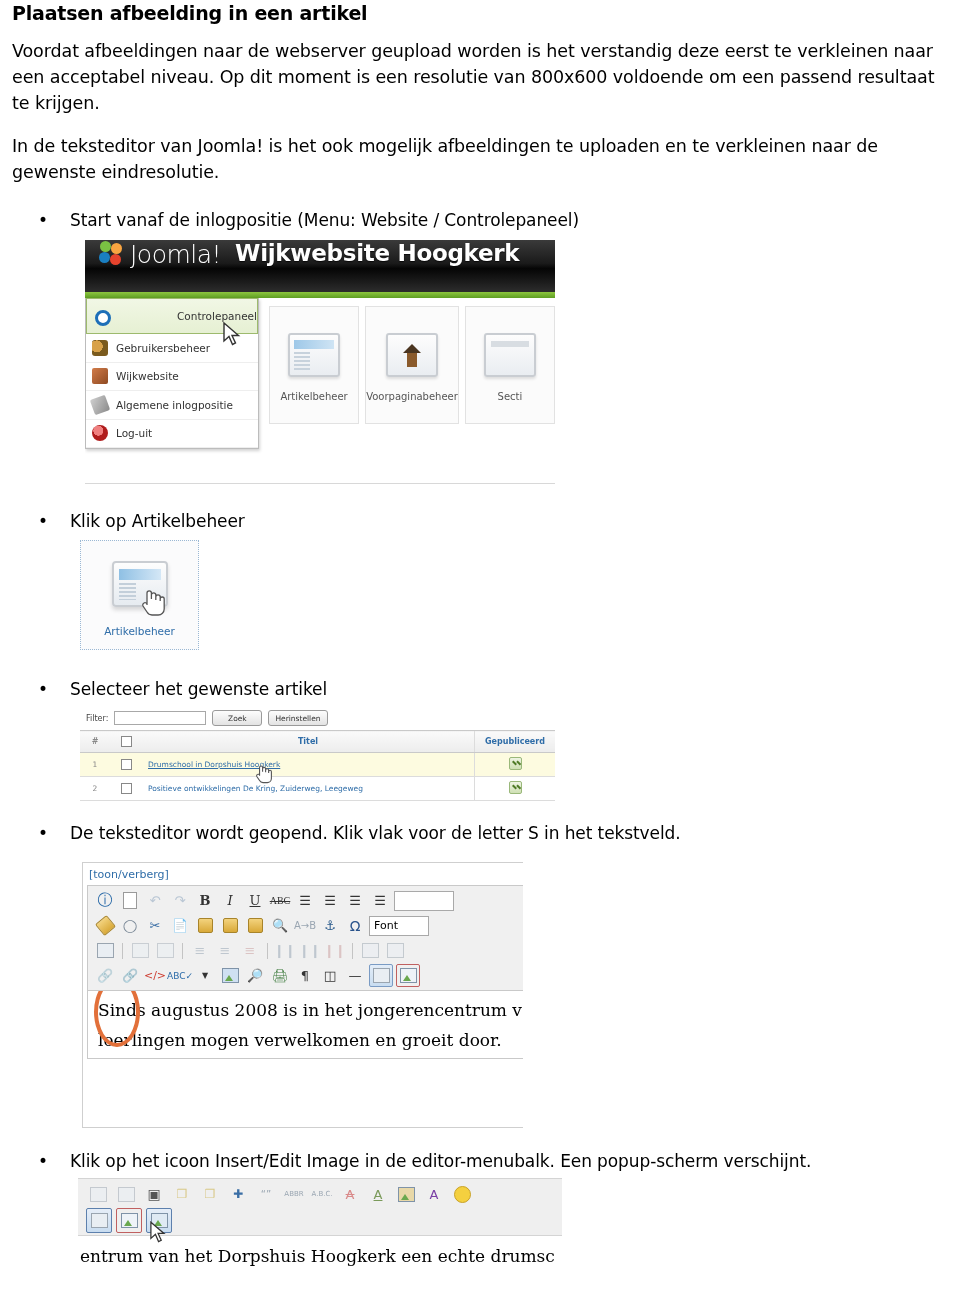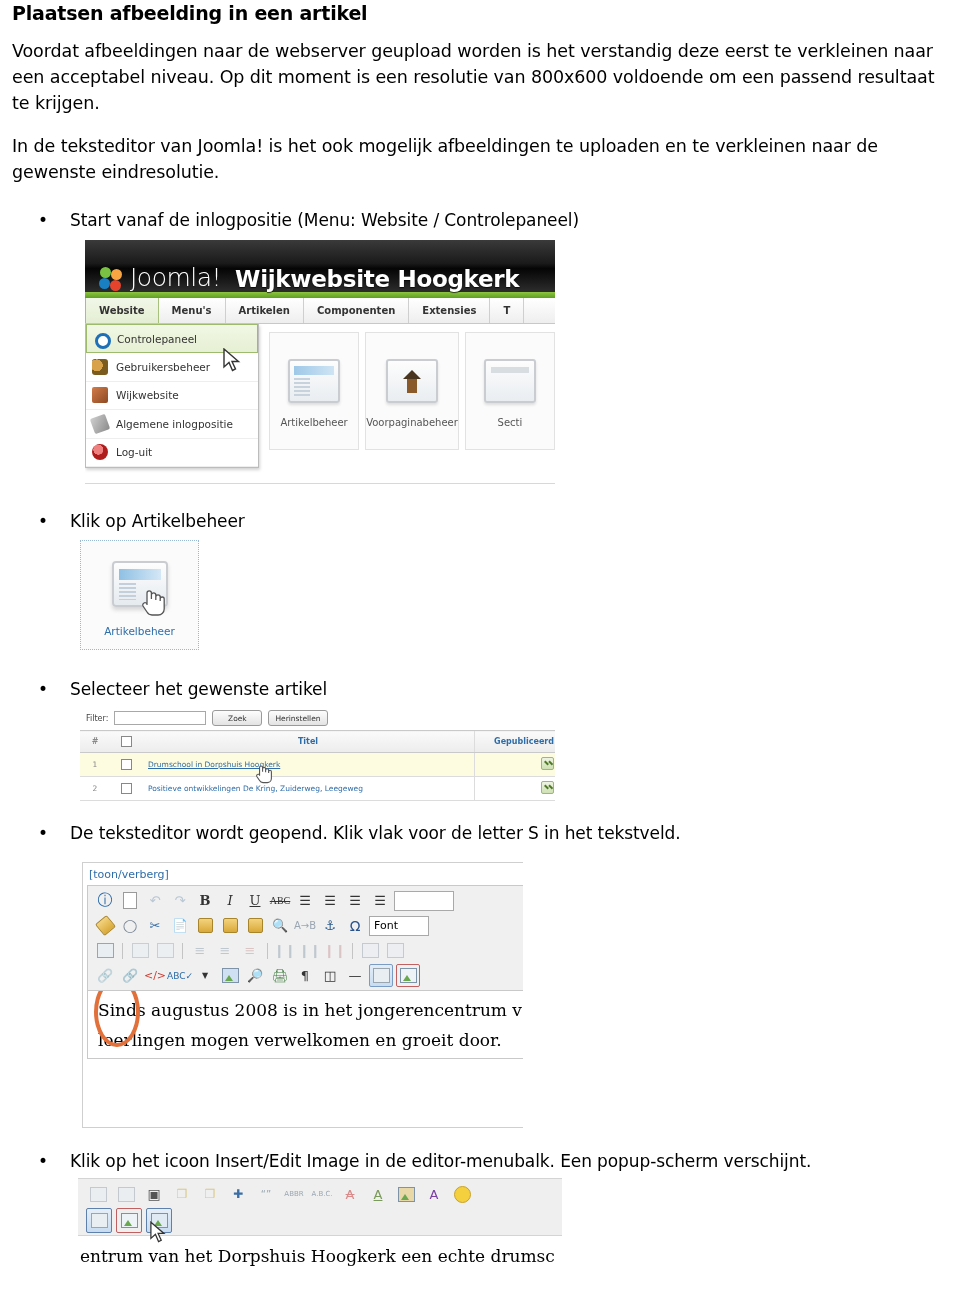--- a/index.html
+++ b/index.html
@@ -74,21 +74,21 @@
     height: 243px;
     border: 1px solid #d8d8d8;
     border-top: none;
     border-left: none;
     border-right: none;
   }
   .j-header {
     height: 52px;
     background: linear-gradient(to bottom, #3a3a3a 0%, #1a1a1a 45%, #050505 55%, #2d2d2d 100%);
     display: flex;
-    align-items: flex-end;
+    align-items: flex-start;
     padding-left: 14px;
     box-sizing: border-box;
   }
   .j-logo-mark {
     width: 26px; height: 26px;
     position: relative;
     margin-right: 5px;
     flex: 0 0 auto;
   }
   .j-logo-mark i {
@@ -164,21 +164,22 @@
     height: 28.5px;
     padding-left: 6px;
     font-size: 10.5px;
     color: #333;
     border-bottom: 1px solid #eeeeee;
     box-sizing: border-box;
   }
   .j-dd-item.sel {
     background: linear-gradient(to bottom,#f1f7e5,#e6f0d3);
     border: 1px solid #9dba6d;
-    height: 29px;
+    height: 36px;
+    justify-content: space-between;
   }
   .j-dd-ico {
     width: 16px; height: 16px;
     margin-right: 8px;
     flex: 0 0 auto;
     position: relative;
   }
   .ico-cp { border:3px solid #1d6fb8; background:#ffffff; border-radius:50%; width:10px;height:10px;margin-top:2px;margin-left:2px;}
   .ico-users { background: radial-gradient(circle at 30% 40%, #d8a24a 0 40%, #7b5b1e 41% 100%); border-radius:3px; }
   .ico-media { background: linear-gradient(135deg,#d27c4a,#8e4a22); border-radius:2px; }
@@ -336,21 +337,21 @@
   }
   .t-table td {
     border-bottom: 1px solid #dcdcdc;
     font-size: 7.5px;
     height: 21px;
     color: #2f6da8;
   }
   tr.rowsel td { background: #fdfbe0; }
   .col-num { width: 28px; text-align:center; color:#888 !important; }
   .col-chk { width: 30px; text-align:center; }
-  .col-pub { width: 78px; text-align:right; border-left:1px solid #dcdcdc; }
+  .col-pub { width: 78px; text-align:center; border-left:1px solid #dcdcdc; }
   .chkbox {
     display:inline-block;width:9px;height:9px;border:1px solid #888;background:#fff;vertical-align:middle;
   }
   .t-title-link { text-decoration: underline; }
   .t-title-plain { text-decoration: none; }
   .pub-ico {
     display:inline-block;width:11px;height:11px;
     background: linear-gradient(to bottom,#eef4e3,#cfe0b4);
     border:1px solid #9ab87a; border-radius:2px; position:relative;
   }
@@ -518,28 +519,20 @@
           <i class="jm2"></i>
           <i class="jm3"></i>
           <i class="jm4"></i>
       </div>
       <div class="j-logo-text">Joomla!</div>
       <div class="j-site-title">Wijkwebsite Hoogkerk</div>
     </div>
 
     <div class="j-greenbar"></div>
 
-    <div class="j-menubar">
-      <div class="j-menu-item active">Website</div>
-      <div class="j-menu-item">Menu's</div>
-      <div class="j-menu-item">Artikelen</div>
-      <div class="j-menu-item">Componenten</div>
-      <div class="j-menu-item">Extensies</div>
-      <div class="j-menu-item">T</div>
-    </div>
 
     <div class="j-body">
 
       <div class="j-panel-area">
         <div class="j-tile">
           <div class="j-tile-ico tile-art"></div>
           <div class="j-tile-label">Artikelbeheer</div>
         </div>
         <div class="j-tile">
           <div class="j-tile-ico tile-home"></div>

